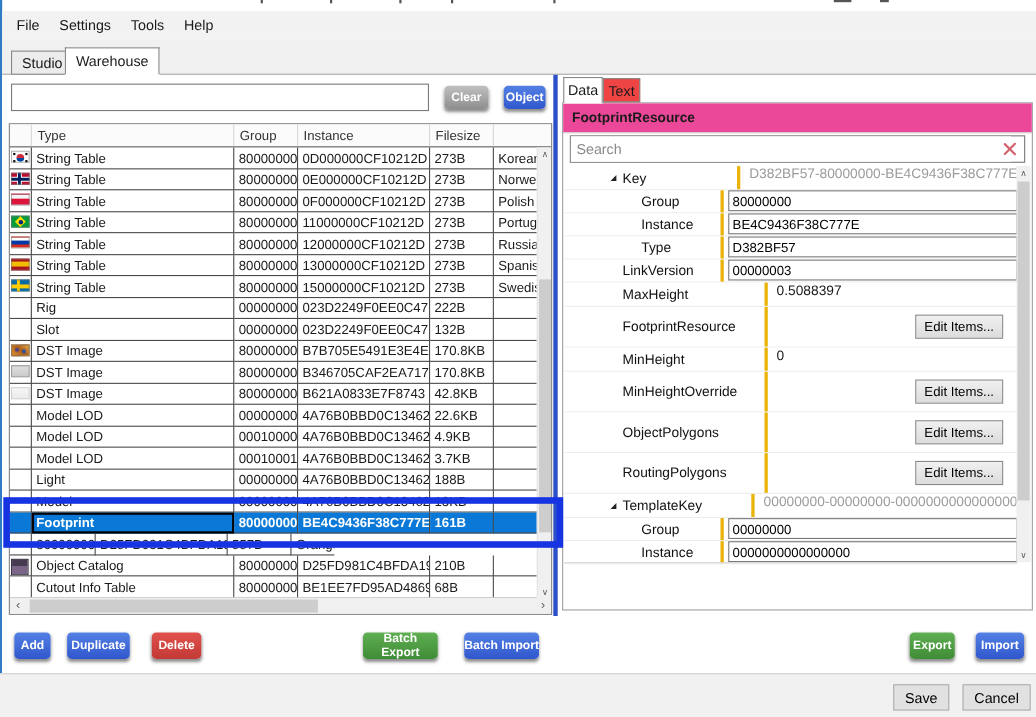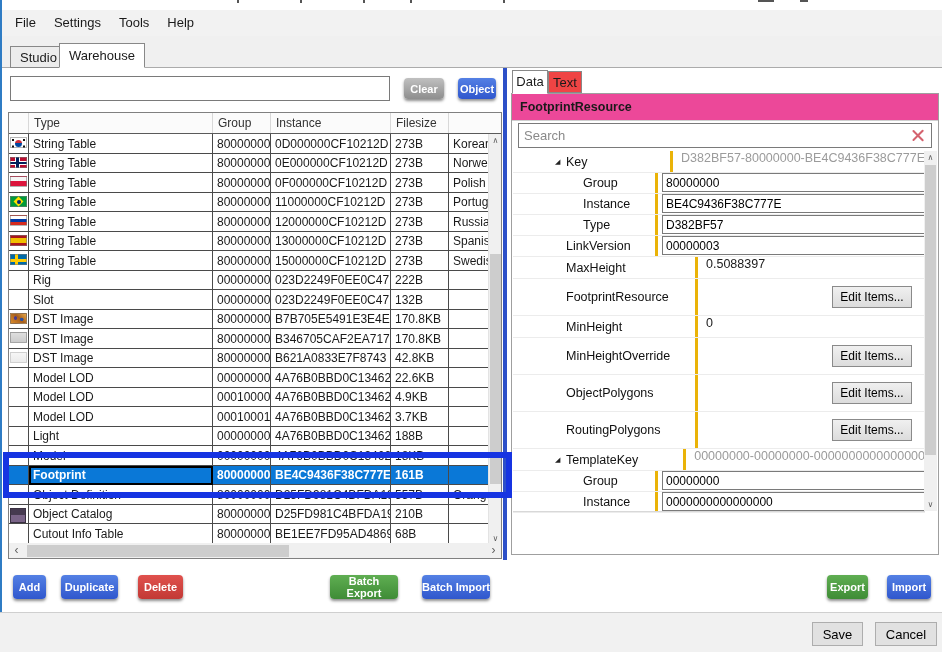--- a/index.html
+++ b/index.html
@@ -350,21 +350,20 @@
         <div class="trow sel">
           <div class="td c-icon"></div>
           <div class="td c-type focus-cell">Footprint</div>
           <div class="td c-group">80000000</div>
           <div class="td c-instance">BE4C9436F38C777E</div>
           <div class="td c-filesize">161B</div>
           <div class="td c-name"></div>
         </div>
         <div class="trow">
           <div class="td c-icon"></div>
-          <div class="td c-type">Object Definition</div>
           <div class="td c-group">80000000</div>
           <div class="td c-instance">D25FD981C4BFDA19</div>
           <div class="td c-filesize">557B</div>
           <div class="td c-name">Orange</div>
         </div>
         <div class="trow">
           <div class="td c-icon"><span class="icon catalog-purple"></span></div>
           <div class="td c-type">Object Catalog</div>
           <div class="td c-group">80000000</div>
           <div class="td c-instance">D25FD981C4BFDA19</div>

